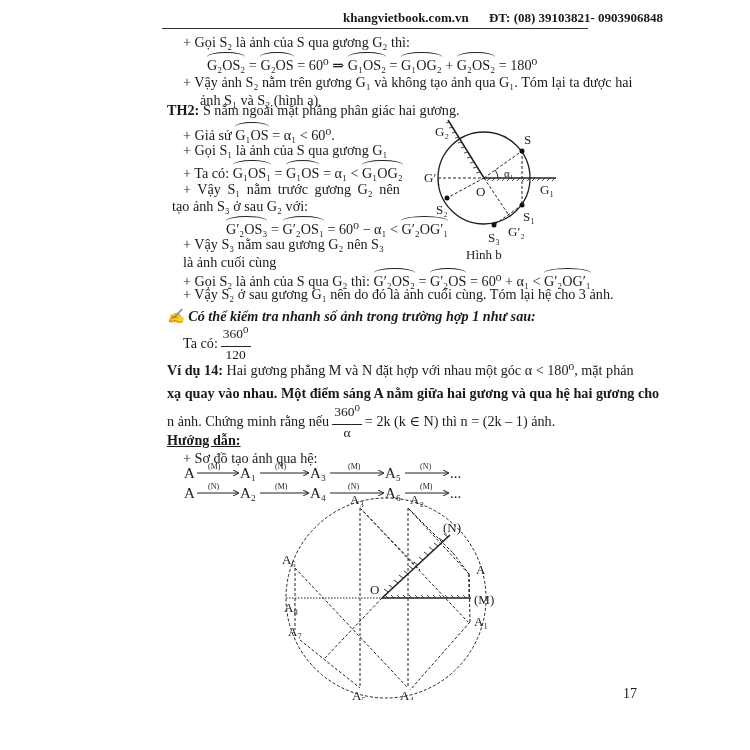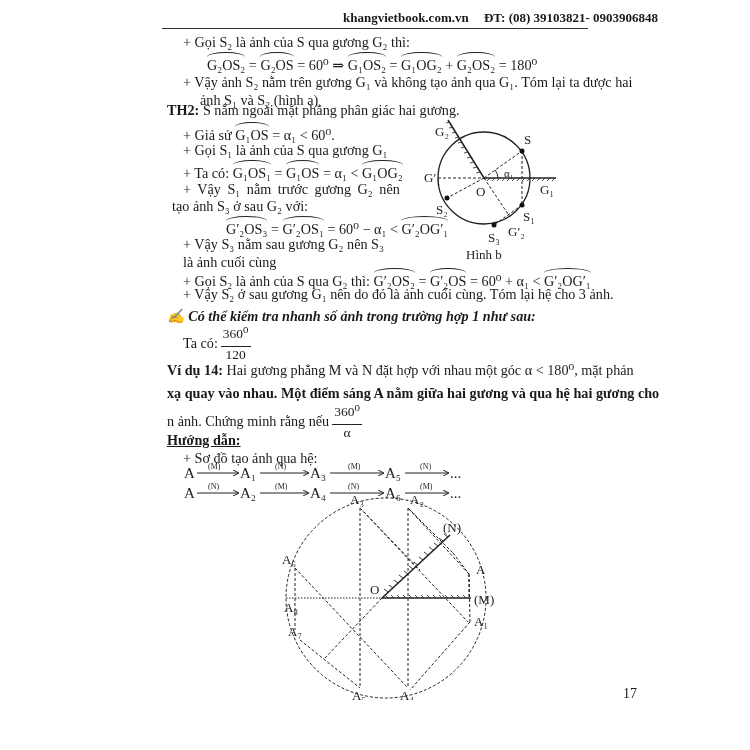--- a/index.html
+++ b/index.html
@@ -19,21 +19,21 @@
   .arc { display:inline-block; border-top: 1px solid #222; border-radius: 50% 50% 0 0 / 5px 5px 0 0;
          padding-top: 4px; line-height: 16px; }
   .page-no { font-size: 14px; margin-left: 48px; }
   svg text { font-family: "Liberation Serif", serif; }
 </style>
 </head>
 <body>
 
 <div class="abs hdr" style="left:343px; top:10px;">
   <span>khangvietbook.com.vn</span>
-  <span style="margin-left:12px">ĐT: (08) 39103821- 0903906848</span>
+  <span style="margin-left:17px">ĐT: (08) 39103821- 0903906848</span>
 </div>
 <div class="hline"></div>
 
 <div class="abs t" style="left:183px; top:33px;">+  Gọi S₂ là ảnh của S qua gương G₂ thì:</div>
 <div class="abs t" style="left:207px; top:52px;">
   <span class="arc">G₂OS₂</span><span> = </span><span class="arc">G₂OS</span><span> = 60⁰ ⇒ </span><span class="arc">G₁OS₂</span><span> = </span><span class="arc">G₁OG₂</span><span> + </span><span class="arc">G₂OS₂</span><span> = 180⁰</span>
 </div>
 <div class="abs t" style="left:183px; top:73px;">+  Vậy ảnh S₂ nằm trên gương G₁ và không tạo ảnh qua G₁. Tóm lại ta được hai</div>
 <div class="abs t" style="left:200px; top:91px;">ảnh S₁ và S₂ (hình a)</div>
 
@@ -140,20 +140,21 @@
 <div class="abs t" style="left:167px; top:361px;">
   <span class="b">Ví dụ 14:</span><span> Hai gương phẳng M và N đặt hợp với nhau một góc α &lt; 180⁰, mặt phản</span>
 </div>
 <div class="abs t" style="left:167px; top:384px;font-weight:bold;">xạ quay vào nhau. Một điểm sáng A nằm giữa hai gương và qua hệ hai gương cho</div>
 <div class="abs t" style="left:167px; top:400px; display:flex; align-items:center;">
   <span>n ảnh. Chứng minh rằng nếu </span>
   <span class="frac">
     <span class="num">360⁰</span>
     <span>α</span>
   </span>
+  <span> = 2k  (k ∈ N)  thì n = (2k – 1) ảnh.</span>
 </div>
 
 <div class="abs t b u" style="left:167px; top:431px;">Hướng dẫn:</div>
 <div class="abs t" style="left:183px; top:449px;">+ Sơ đồ tạo ảnh qua hệ:</div>
 
 <svg class="abs" style="left:180px; top:462px;" width="300" height="40" viewBox="0 0 300 40">
   <defs>
     <marker id="arr" markerWidth="6" markerHeight="6" refX="5" refY="3" orient="auto">
       <path d="M0,0 L6,3 L0,6" fill="none" stroke="#222" stroke-width="1"></path>
     </marker>

